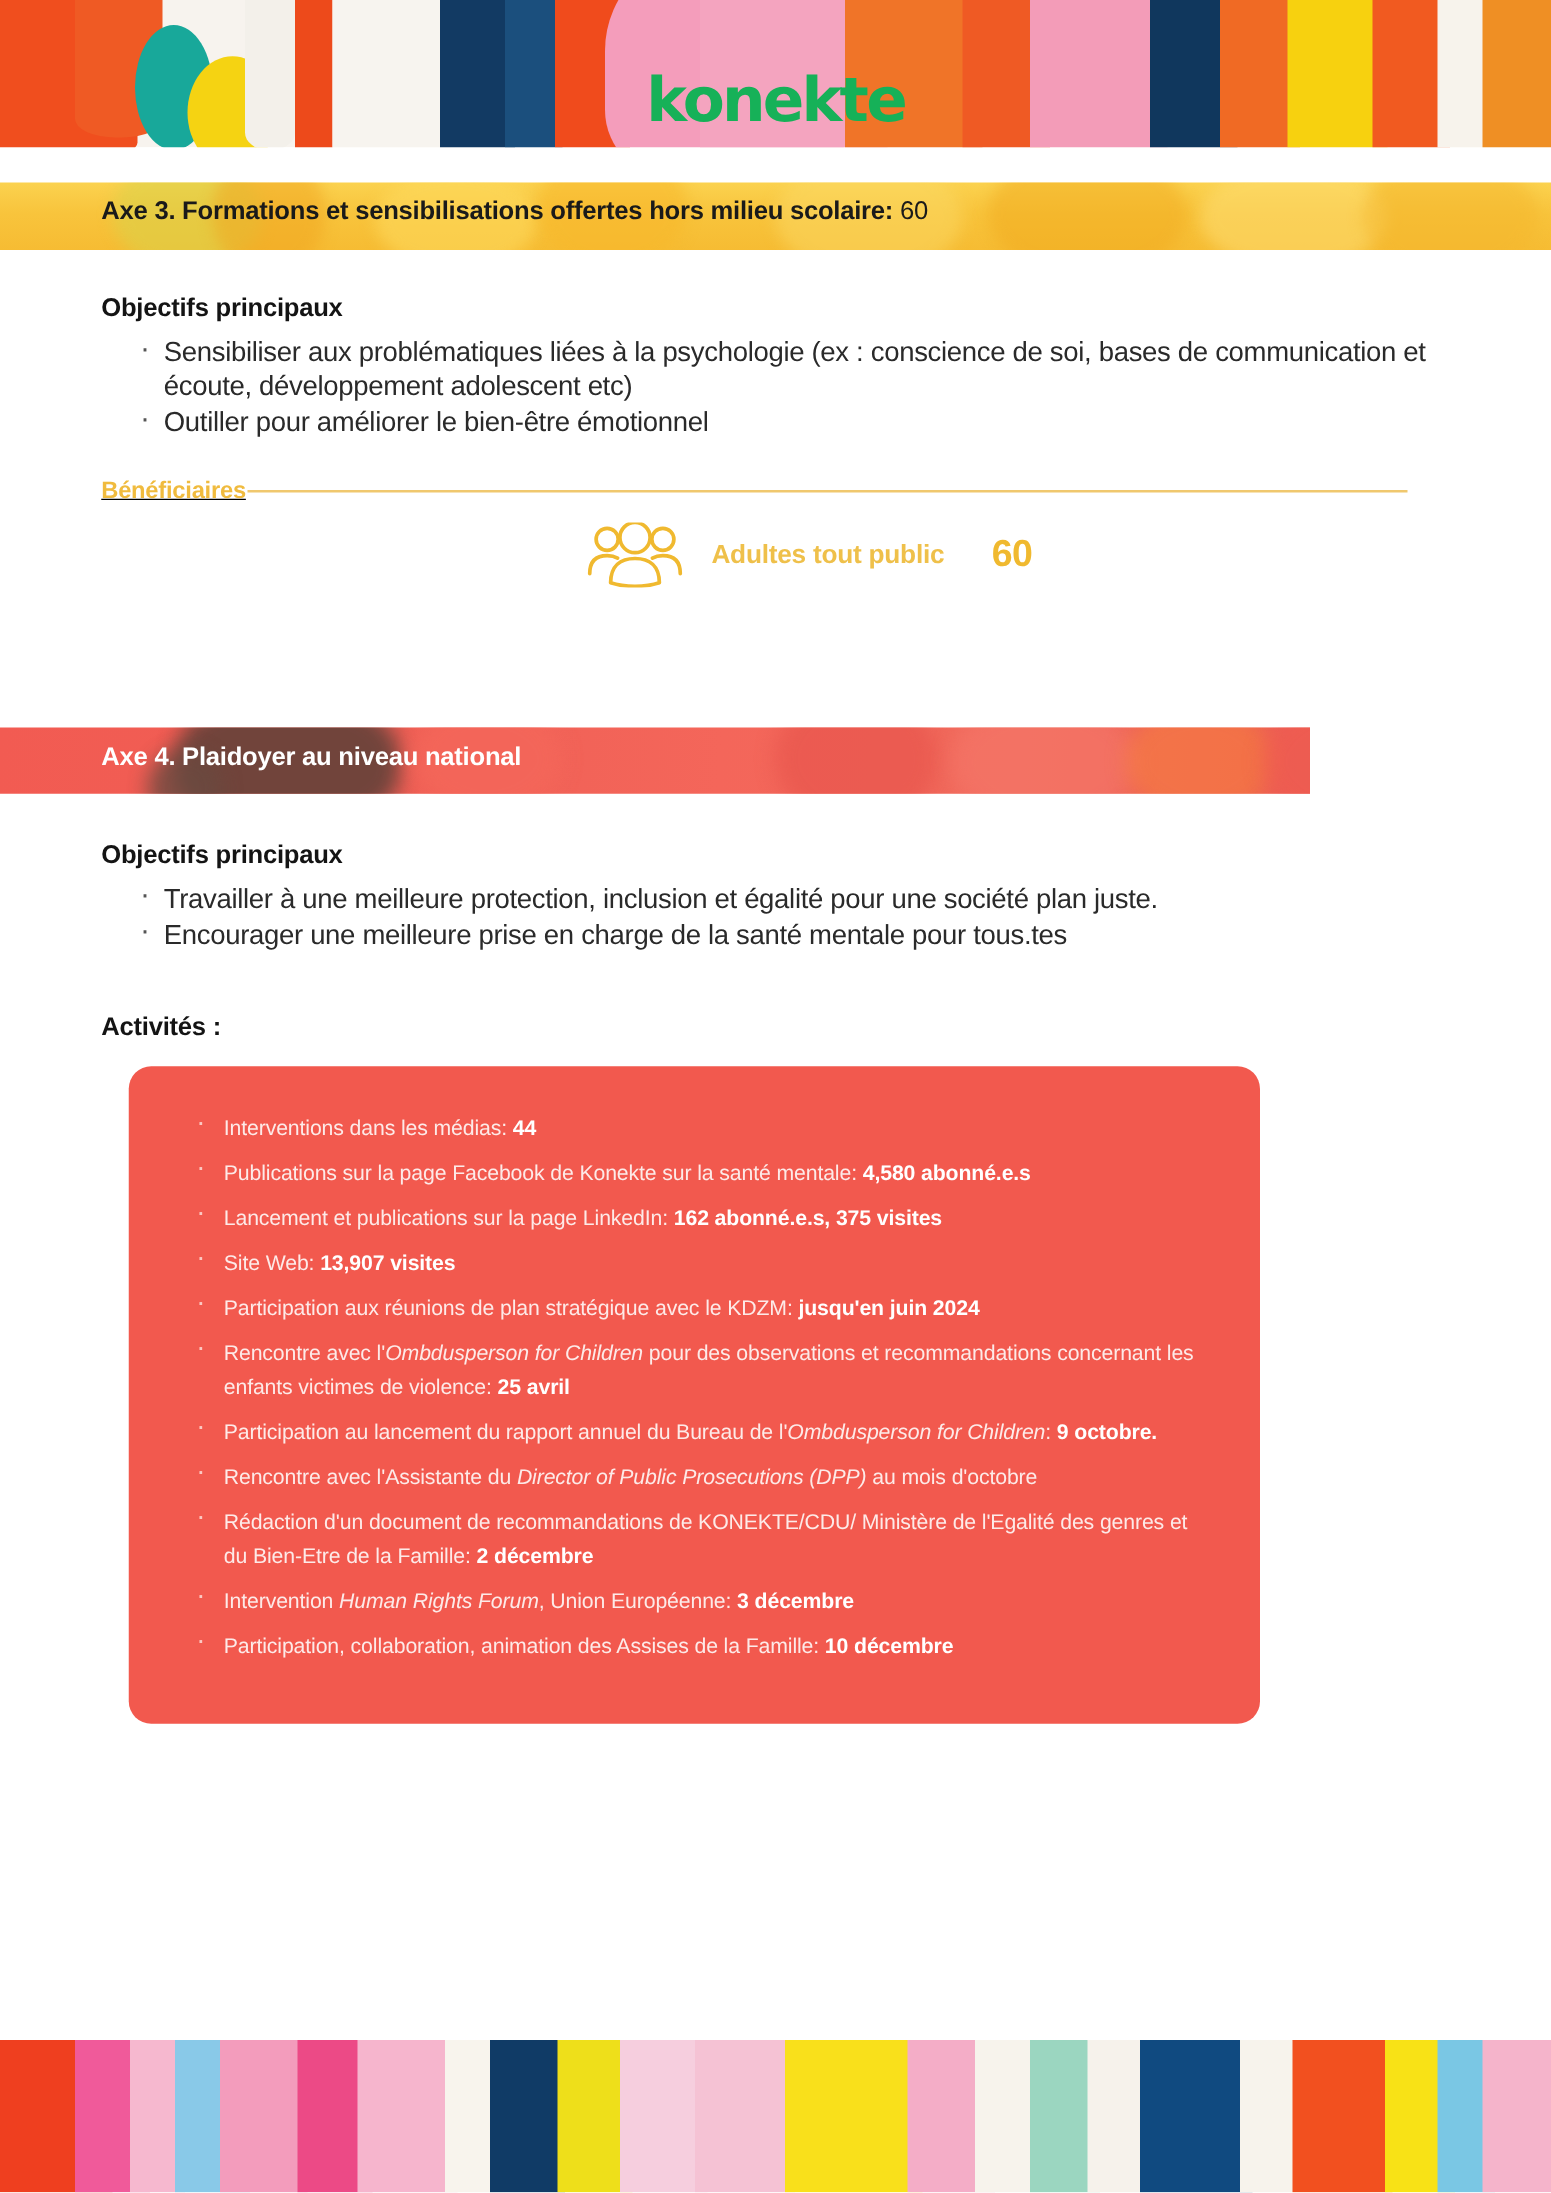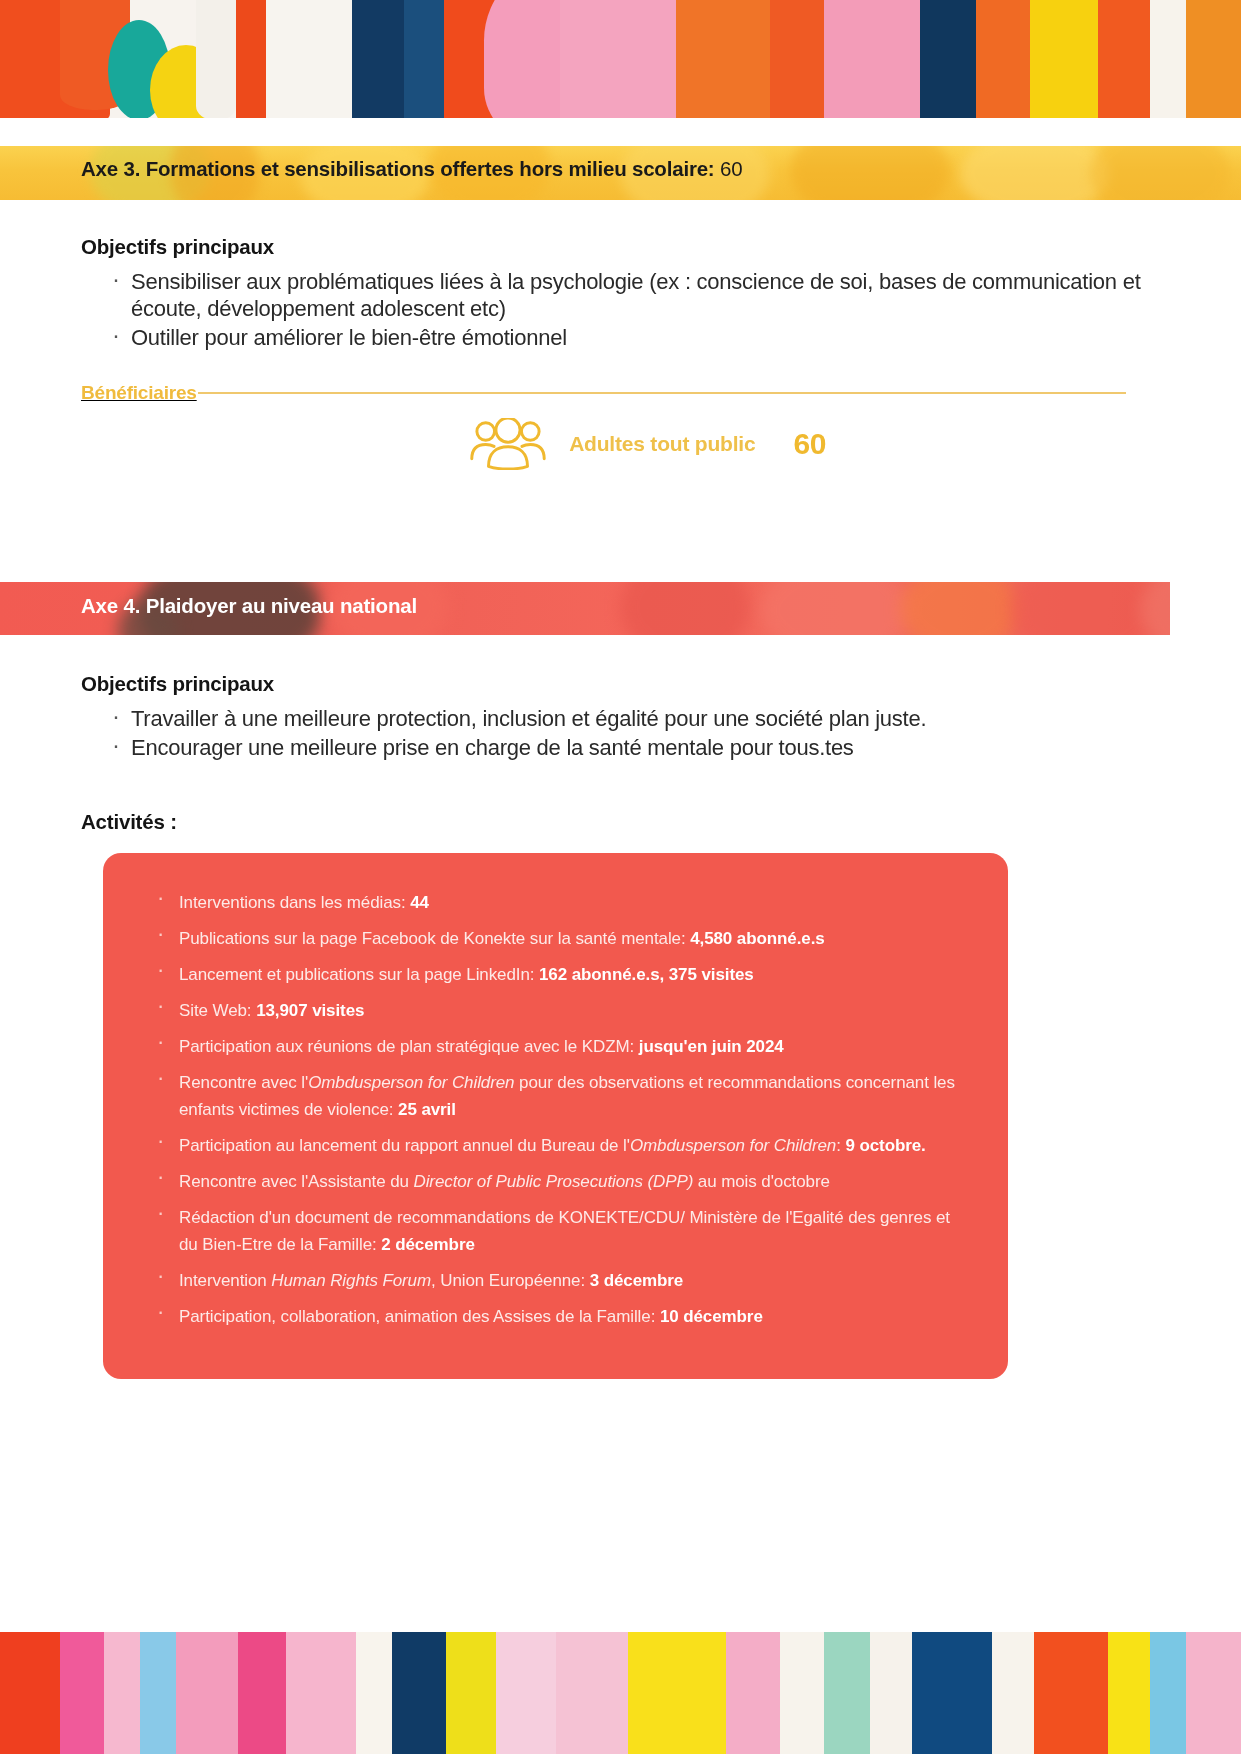--- a/index.html
+++ b/index.html
@@ -164,21 +164,21 @@
     color: #f0b92f;
     margin-left: 18px;
     letter-spacing: -0.5px;
   }
 
   
   .axe4-banner {
     position: absolute;
     top: 582px;
     left: 0;
-    width: 1170px;
+    width: 1048px;
     height: 53px;
     overflow: hidden;
     background: linear-gradient(95deg,#f25b52 0%,#ef5f55 30%,#f4665a 55%,#f06a5c 78%,#ec5e54 100%);
   }
   .axe4-banner .blob { position: absolute; border-radius: 50%; filter: blur(8px); }
   .axe4-title {
     position: absolute;
     left: 81px;
     top: 12px;
     font-size: 20.5px;
@@ -256,20 +256,23 @@
       <span style="left:976px;top:-30px;width:64px;height:170px;background:#f06a24;"></span>
       <span style="left:1030px;top:-40px;width:80px;height:180px;background:#f7d10f;"></span>
       <span style="left:1098px;top:-40px;width:62px;height:180px;background:#f15a20;"></span>
       <span style="left:1150px;top:-40px;width:50px;height:180px;background:#f7f3ec;"></span>
       <span style="left:1186px;top:-40px;width:60px;height:180px;background:#ef8f24;"></span>
     </div>
   </div>
 
   <div class="logo-band"></div>
 
+  <div class="logo-wrap">
+    <span class="logo-text">konekte</span>
+  </div>
 
   <div class="axe3-banner">
     <div class="blob" style="left:90px;top:-20px;width:120px;height:90px;background:#d9d24a;opacity:.55;"></div>
     <div class="blob" style="left:170px;top:-25px;width:90px;height:100px;background:#f0a41f;opacity:.5;"></div>
     <div class="blob" style="left:300px;top:-10px;width:130px;height:80px;background:#fdd95d;opacity:.6;"></div>
     <div class="blob" style="left:430px;top:-30px;width:120px;height:100px;background:#f7b72a;opacity:.55;"></div>
     <div class="blob" style="left:620px;top:-20px;width:150px;height:95px;background:#fbd966;opacity:.5;"></div>
     <div class="blob" style="left:790px;top:-25px;width:160px;height:100px;background:#f0a81c;opacity:.45;"></div>
     <div class="blob" style="left:960px;top:-15px;width:150px;height:85px;background:#fddd72;opacity:.55;"></div>
     <div class="blob" style="left:1090px;top:-20px;width:140px;height:95px;background:#f4b62d;opacity:.5;"></div>

